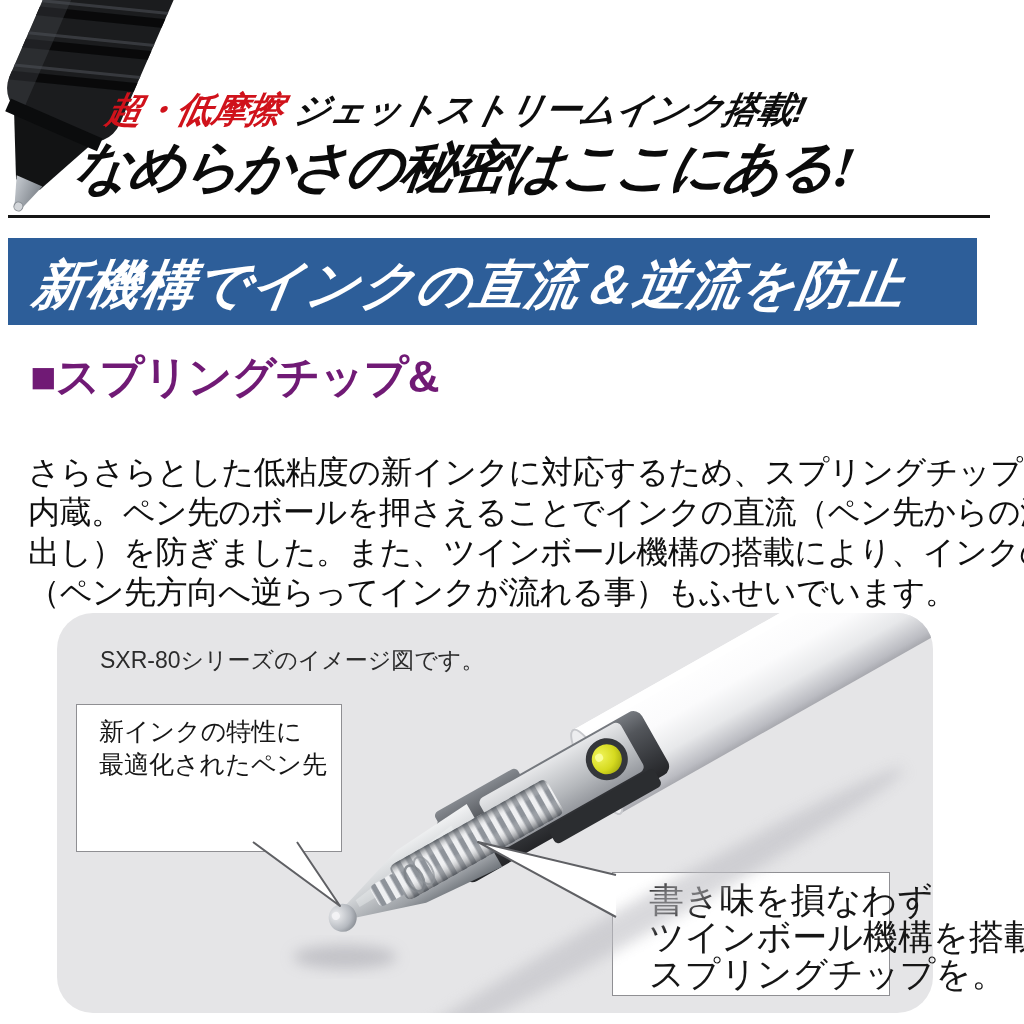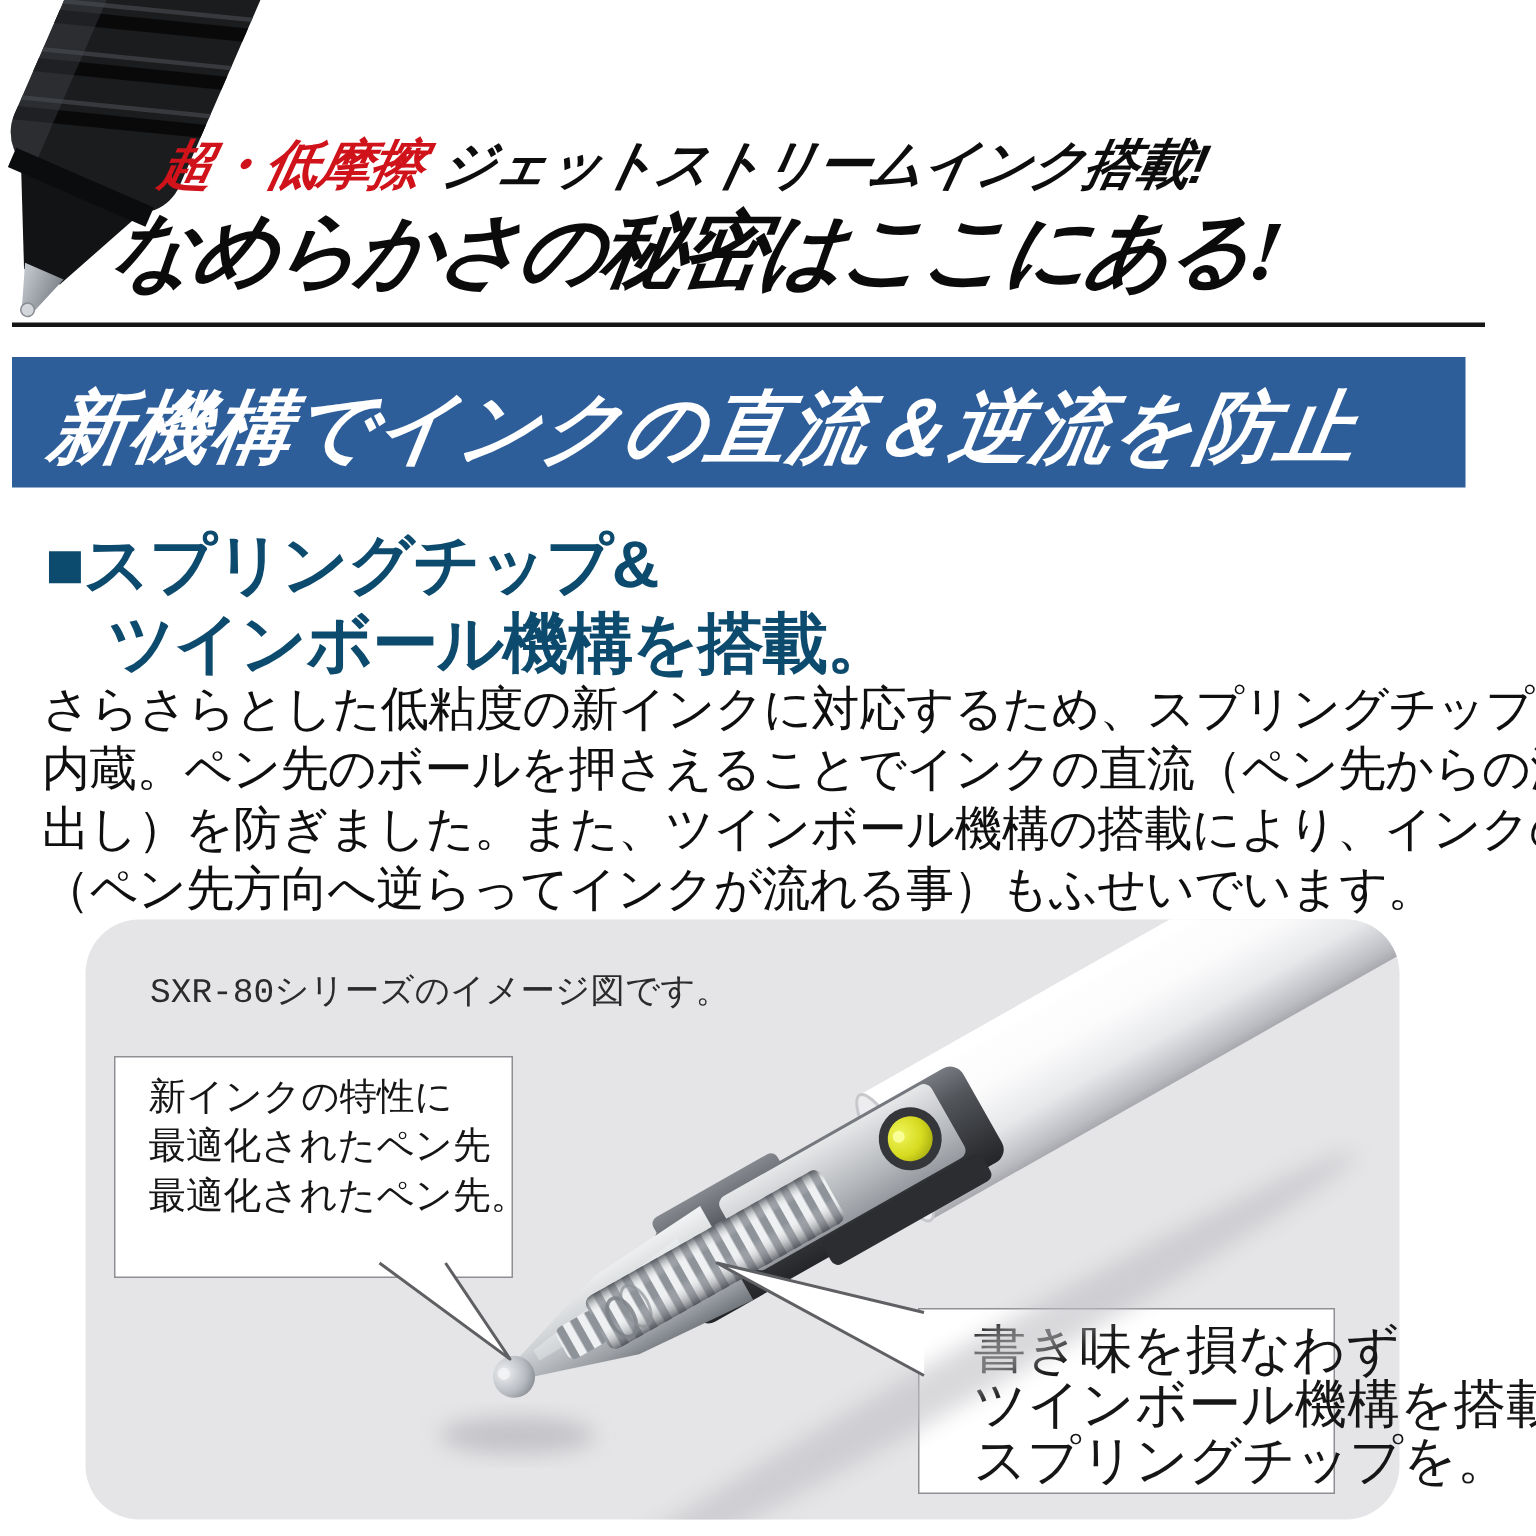--- a/index.html
+++ b/index.html
@@ -18,28 +18,28 @@
   .rule{left:8px;top:215px;width:982px;height:3px;background:#161616;}
 
   
   .banner{left:8px;top:238px;width:969px;height:87px;background:#2d5e99;}
   .banner .txt{position:absolute;left:20px;top:12px;color:#ffffff;
                font-family:"Liberation Serif","DejaVu Serif",serif;font-style:italic;font-weight:bold;
                font-size:53px;letter-spacing:1px;transform:skewX(-9deg);transform-origin:0 100%;white-space:nowrap;}
 
   
   .sec-heading{left:30px;top:350px;font-size:44px;line-height:53px;font-weight:bold;
-               letter-spacing:-1px;color:#0c4a6e;white-space:nowrap;}
+               letter-spacing:-1px;color:#701a75;white-space:nowrap;}
   .sec-heading .l2{padding-left:42px;}
   .body-text{left:28px;top:452px;font-size:32px;line-height:40px;letter-spacing:-0.5px;
              color:#0f0f0f;white-space:nowrap;}
 
   
   .panel{left:57px;top:613px;width:876px;height:400px;background:#e5e5e7;border-radius:36px;}
-  .caption{left:100px;top:645px;font-size:23px;color:#2b2b2b;white-space:nowrap;z-index:1;font-family:Liberation Mono, monospace;}
+  .caption{left:100px;top:645px;font-size:23px;color:#2b2b2b;white-space:nowrap;z-index:1;}
   .callout{background:#ffffff;border:1.5px solid #8f8f93;z-index:1;text-decoration:underline;}
   .callout-left{left:76px;top:704px;width:264px;height:146px;}
   .callout-left .txt{position:absolute;left:22px;top:10px;font-size:25px;line-height:33px;color:#161616;white-space:nowrap;}
   .callout-right{left:612px;top:872px;width:276px;height:122px;}
   .callout-right .txt{position:absolute;left:36px;top:8px;font-size:35px;line-height:37px;color:#161616;white-space:nowrap;}
 
   .overlay{left:57px;top:613px;width:876px;height:400px;z-index:2;pointer-events:none;}
   .penphoto{left:0;top:0;width:220px;height:240px;z-index:0;}
 </style>
 </head>
@@ -90,38 +90,36 @@
   <div class="abs headline">なめらかさの秘密はここにある!</div>
 
   <div class="abs rule"></div>
 
   <div class="abs banner">
     <div class="txt">新機構でインクの直流＆逆流を防止</div>
   </div>
 
   <div class="abs sec-heading">
     <div class="l1">■スプリングチップ&amp;</div>
-    <div class="l2">ツインボール機構を搭載。</div>
   </div>
 
   <div class="abs body-text">
     <div>さらさらとした低粘度の新インクに対応するため、スプリングチップを</div>
     <div>内蔵。ペン先のボールを押さえることでインクの直流（ペン先からの漏れ</div>
     <div>出し）を防ぎました。また、ツインボール機構の搭載により、インクの逆流</div>
     <div>（ペン先方向へ逆らってインクが流れる事）もふせいでいます。</div>
   </div>
 
   <div class="abs panel"></div>
   <div class="abs caption">SXR-80シリーズのイメージ図です。</div>
 
   <div class="abs callout callout-left">
     <div class="txt">
       <div>新インクの特性に</div>
       <div>最適化されたペン先</div>
-      <div>最適化されたペン先。</div>
     </div>
   </div>
 
   <div class="abs callout callout-right">
     <div class="txt">
       <div>書き味を損なわず</div>
       <div>ツインボール機構を搭載</div>
       <div>スプリングチップを。</div>
     </div>
   </div>

